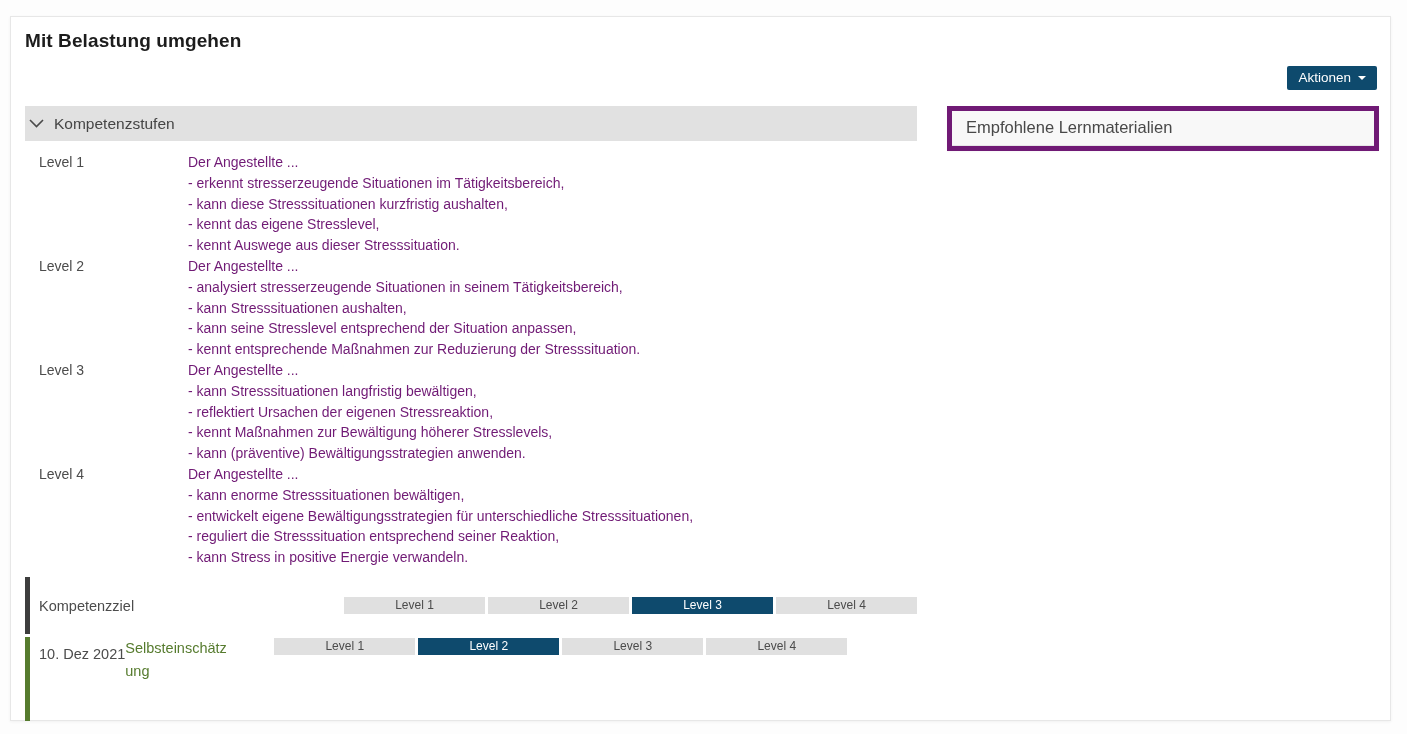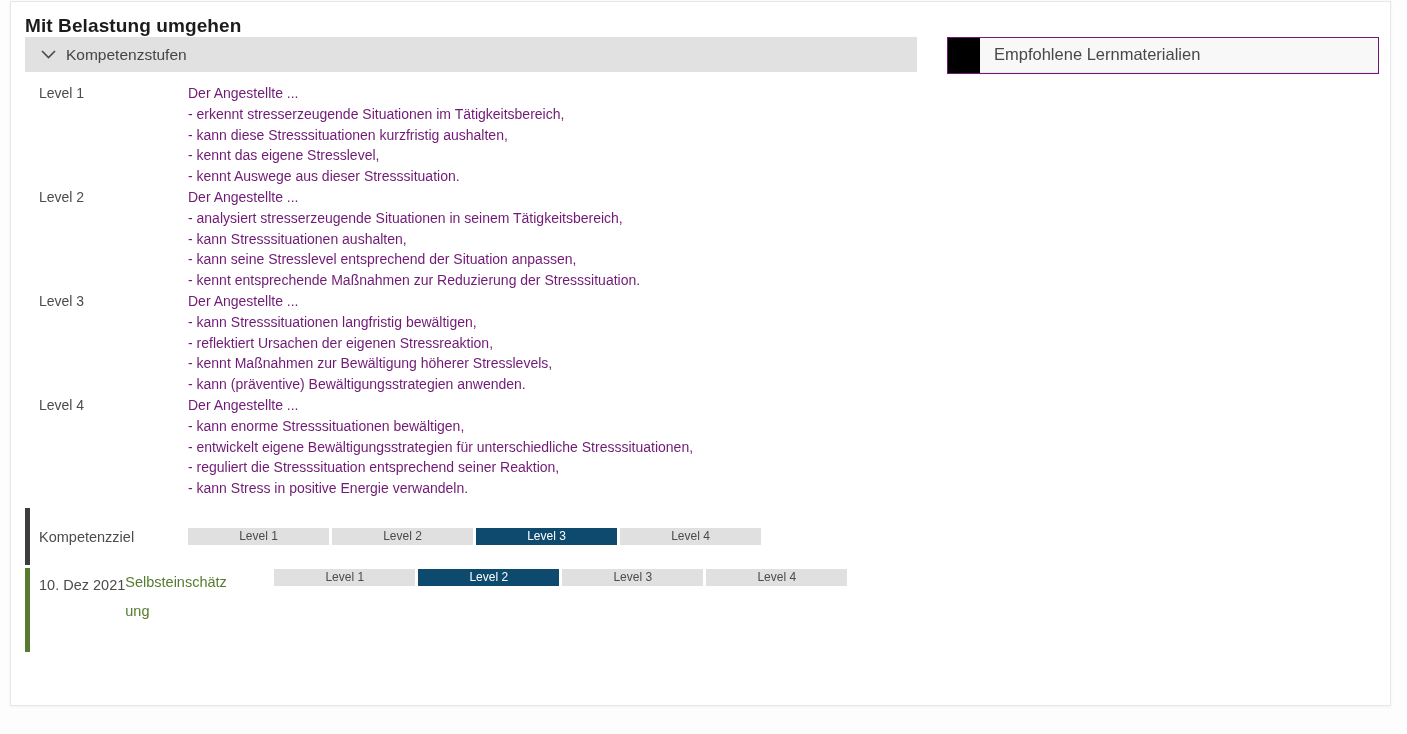--- a/index.html
+++ b/index.html
@@ -6,21 +6,21 @@
   html, body {
     background: #ffffff;
     font-family: "Liberation Sans", "DejaVu Sans", sans-serif;
     color: #4c4c4c;
   }
   .page { width: 1407px; height: 734px; background: #fdfdfd; }
 
   .card {
     position: relative;
     margin: 0 16px 0 10px;
-    top: 1px;
+    top: 16px;
     height: 705px;
     background: #ffffff;
     border: 1px solid #e7e7e7;
     box-shadow: 0 1px 3px rgba(0,0,0,0.05);
     padding: 11px 13px 12px 14px;
   }
 
   .page-title {
     font-size: 19px;
     font-weight: 700;
@@ -59,21 +59,21 @@
   .card-body { display: flex; gap: 30px; align-items: flex-start; }
   .main-col { width: 892px; flex: 0 0 892px; }
   .side-col { width: 432px; flex: 0 0 432px; }
 
   .section-header {
     background: #e1e1e1;
     height: 35px;
     display: flex;
     align-items: center;
     gap: 10px;
-    padding: 0 12px 0 16px;
+    padding: 0 12px 0 4px;
     font-size: 15.5px;
     color: #454545;
     cursor: pointer;
   }
   .chevron { display: inline-flex; }
 
   .levels { padding: 11px 0 0 14px; }
   .level-row { display: flex; align-items: flex-start; min-height: 104px; }
   .level-label {
     flex: 0 0 149px;
@@ -89,27 +89,27 @@
     white-space: pre-line;
   }
 
   .rating-row { display: flex; align-items: stretch; }
   .rating-row.goal { margin-top: 9px; height: 57px; }
   .rating-row.self { margin-top: 3px; min-height: 84px; }
   .accent-bar { flex: 0 0 5px; }
   .accent-bar.dark { background: #3d3d3d; }
   .accent-bar.green { background: #567b2e; }
   .rating-content { flex: 1; padding-left: 9px; display: flex; }
-  .rating-row.goal .rating-content { align-items: center; }
+  .rating-row.goal .rating-content { align-items: center; justify-content: space-between; }
   .rating-label {
     flex: 0 0 149px;
     font-size: 14.5px;
     color: #4c4c4c;
   }
-  .rating-label.green { color: #567b2e; width: 108px; flex: 0 0 149px; line-height: 29px; }
+  .rating-label.green { color: #567b2e; width: 108px; flex: 0 0 149px; line-height: 23px; }
   .rating-label.green .wrapbox { display: block; width: 106px; overflow-wrap: anywhere; }
 
   .self-content { flex: 1; display: flex; }
   .self-date { font-size: 14.5px; color: #4c4c4c; margin-top: 9px; margin-bottom: 9px; }
   .self-bottom { display: flex; align-items: flex-start; }
 
   .scale { display: flex; gap: 3px; align-items: center; }
   .scale-btn {
     width: 141px;
     height: 17px;
@@ -118,21 +118,21 @@
     font-family: inherit;
     font-size: 12px;
     color: #4b4b4b;
     line-height: 17px;
     cursor: pointer;
     padding: 0;
   }
   .scale-btn.selected { background: #0e4a6d; color: #ffffff; }
   .rating-row.self .scale { margin-top: 1px; }
 
-  .panel { border: 1px solid #701a75; background: #000000; box-shadow: 0 1px 2px rgba(0,0,0,0.03); padding-left: 32px; }
+  .panel { border: 5px solid #701a75; background: #000000; box-shadow: 0 1px 2px rgba(0,0,0,0.03); }
   .panel-header {
     background: #f8f8f8;
     border-bottom: 1px solid #e7e7e7;
     padding: 7px 14px 8px 14px;
     font-size: 16.5px;
     color: #484848;
   }
   .panel-item {
     display: flex;
     align-items: center;
@@ -161,20 +161,26 @@
   }
 </style>
 </head>
 <body>
 
 <div class="page">
   <div class="card">
 
     <h1 class="page-title">Mit Belastung umgehen</h1>
 
+    <div class="actions-row">
+      <button class="btn-primary">
+        <span>Aktionen</span>
+        <span class="caret-down"></span>
+      </button>
+    </div>
 
     <div class="card-body">
 
       <div class="main-col">
 
         <div class="section-header">
           <span class="chevron">
             <svg width="15" height="9" viewBox="0 0 15 9">
                 <polyline points="1,1 7.5,7.5 14,1" fill="none" stroke="#4a4a4a" stroke-width="1.6"></polyline>
               </svg>

